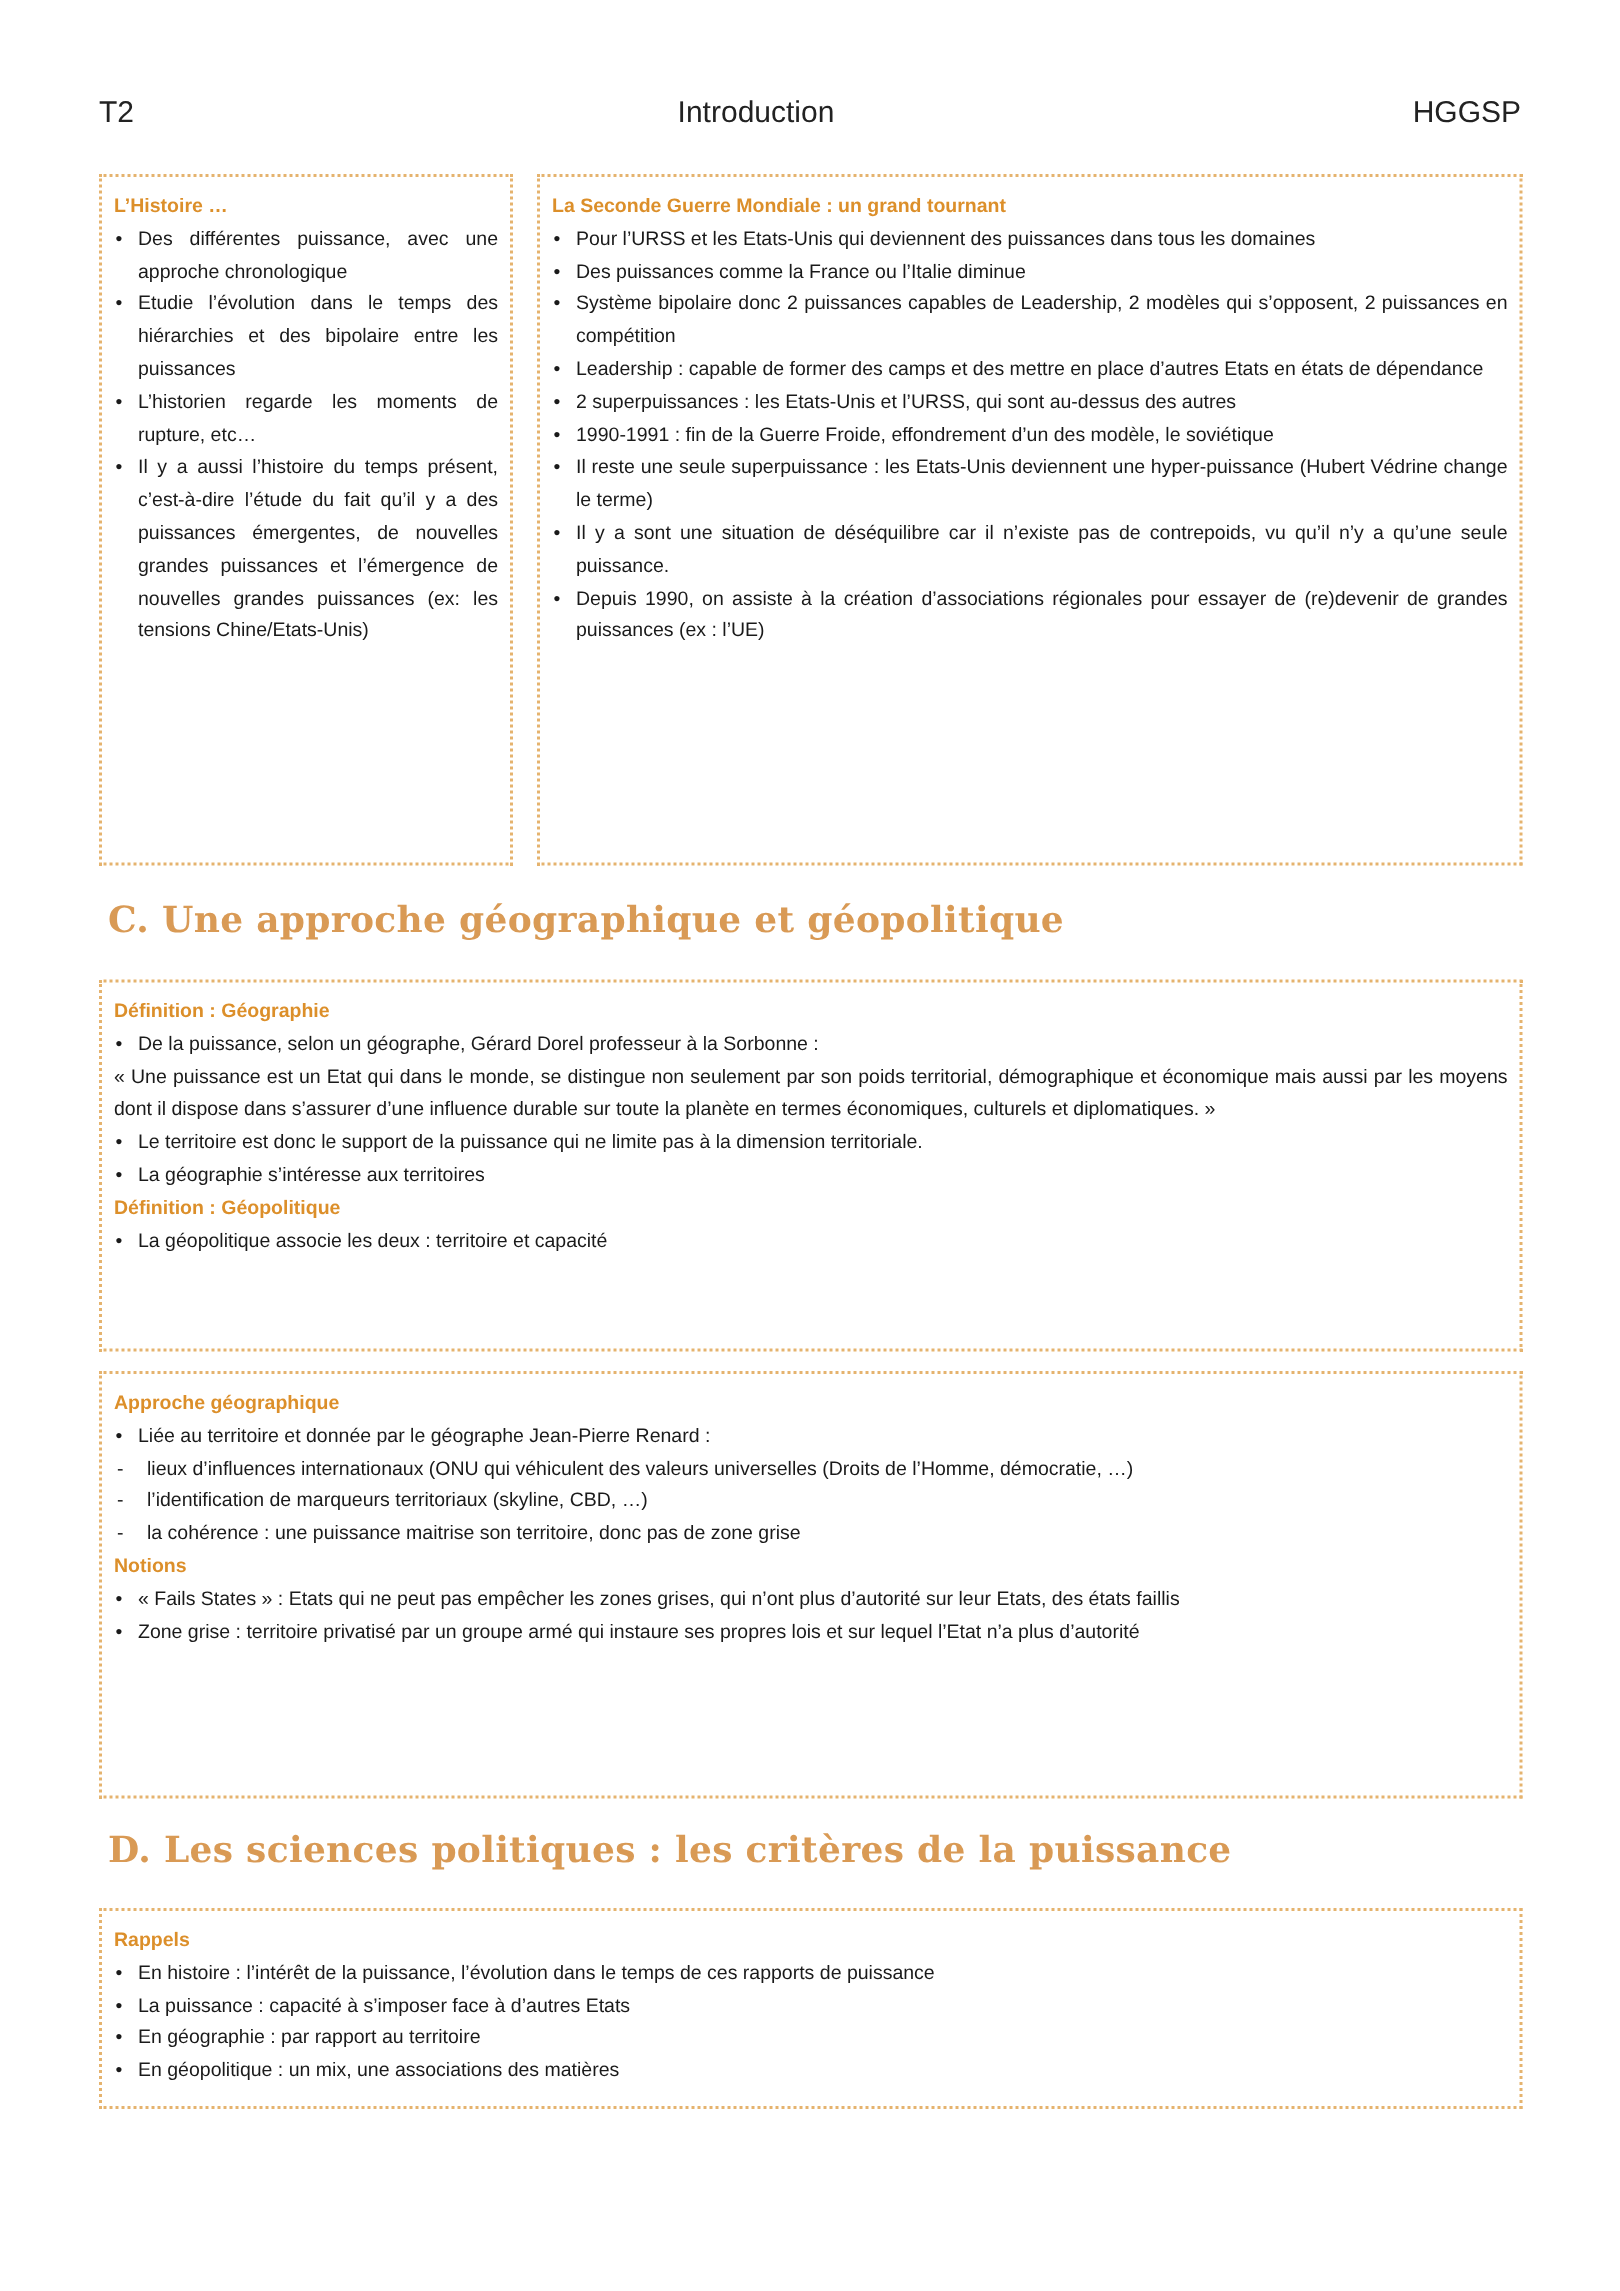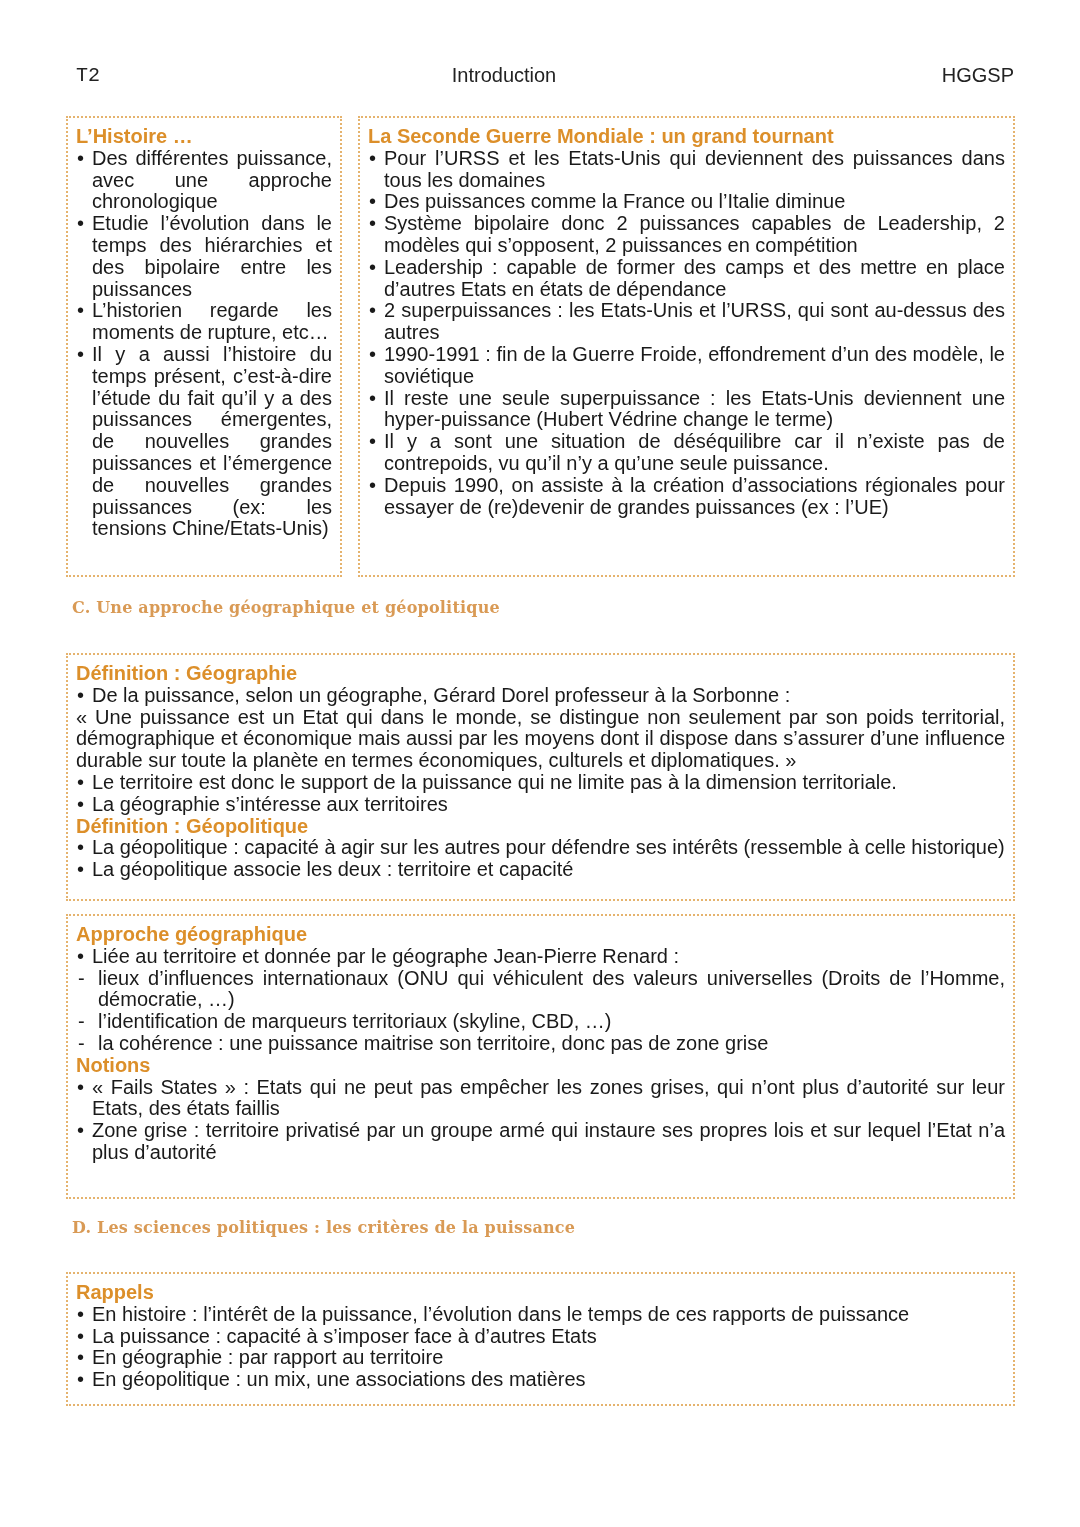--- a/index.html
+++ b/index.html
@@ -1,42 +1,42 @@
 <!DOCTYPE html>
 <html><head>
 <meta charset="utf-8">
 <style>
   html, body { margin: 0; padding: 0; background: #ffffff; }
   body { width: 1080px; height: 1527px; position: relative; font-family: "Liberation Sans", sans-serif; color: #1a1a1a; }
   .hdr { position: absolute; top: 64px; font-size: 20px; color: #222; }
-  .hdr-left { left: 76px; font-family: Liberation Mono, monospace; }
+  .hdr-left { left: 66px; }
   .hdr-center { left: 0; width: 1008px; text-align: center; }
   .hdr-right { right: 66px; }
   .box {
     position: absolute;
     border: 2px dotted #E5B36E;
     box-sizing: border-box;
     padding: 8px 8px 10px 8px;
-    font-size: 20px;
+    font-size: 13px;
     line-height: 21.8px;
   }
   .box-title { color: #DC8F2A; font-weight: bold; }
   ul.bul { list-style: none; margin: 0; padding: 0; }
   ul.bul li { position: relative; padding-left: 16px; text-align: justify; }
   ul.bul li::before { content: "\2022"; position: absolute; left: 1px; top: 0; }
   ul.dash { list-style: none; margin: 0; padding: 0; }
   ul.dash li { position: relative; padding-left: 22px; text-align: justify; }
   ul.dash li::before { content: "-"; position: absolute; left: 2px; top: 0; }
   .quote { text-align: justify; }
   .wide li { text-align: justify; text-align-last: left; }
   .narrow { letter-spacing: 0; }
   .section-title {
     position: absolute; left: 72px;
     font-family: "DejaVu Serif", serif; font-weight: bold;
-    font-size: 16px; color: #D99A55; letter-spacing: 0.2px;
+    font-size: 24px; color: #D99A55; letter-spacing: 0.2px;
   }
 </style>
 </head>
 <body>
 
 <div class="hdr hdr-left">T2</div>
 <div class="hdr hdr-center">Introduction</div>
 <div class="hdr hdr-right">HGGSP</div>
 
 <div class="box narrow" style="left:66px; top:116px; width:276px; height:461px;">
@@ -71,21 +71,20 @@
   <ul class="bul">
     <li>De la puissance, selon un géographe, Gérard Dorel professeur à la Sorbonne :</li>
   </ul>
   <div class="quote">« Une puissance est un Etat qui dans le monde, se distingue non seulement par son poids territorial, démographique et économique mais aussi par les moyens dont il dispose dans s’assurer d’une influence durable sur toute la planète en termes économiques, culturels et diplomatiques. »</div>
   <ul class="bul">
     <li>Le territoire est donc le support de la puissance qui ne limite pas à la dimension territoriale.</li>
     <li>La géographie s’intéresse aux territoires</li>
   </ul>
   <div class="box-title">Définition : Géopolitique</div>
   <ul class="bul">
-    <li>La géopolitique : capacité à agir sur les autres pour défendre ses intérêts (ressemble à celle historique)</li>
     <li>La géopolitique associe les deux : territoire et capacité</li>
   </ul>
 </div>
 
 <div class="box wide" style="left:66px; top:914px; width:949px; height:285px;">
   <div class="box-title">Approche géographique</div>
   <ul class="bul">
     <li>Liée au territoire et donnée par le géographe Jean-Pierre Renard :</li>
   </ul>
   <ul class="dash">

